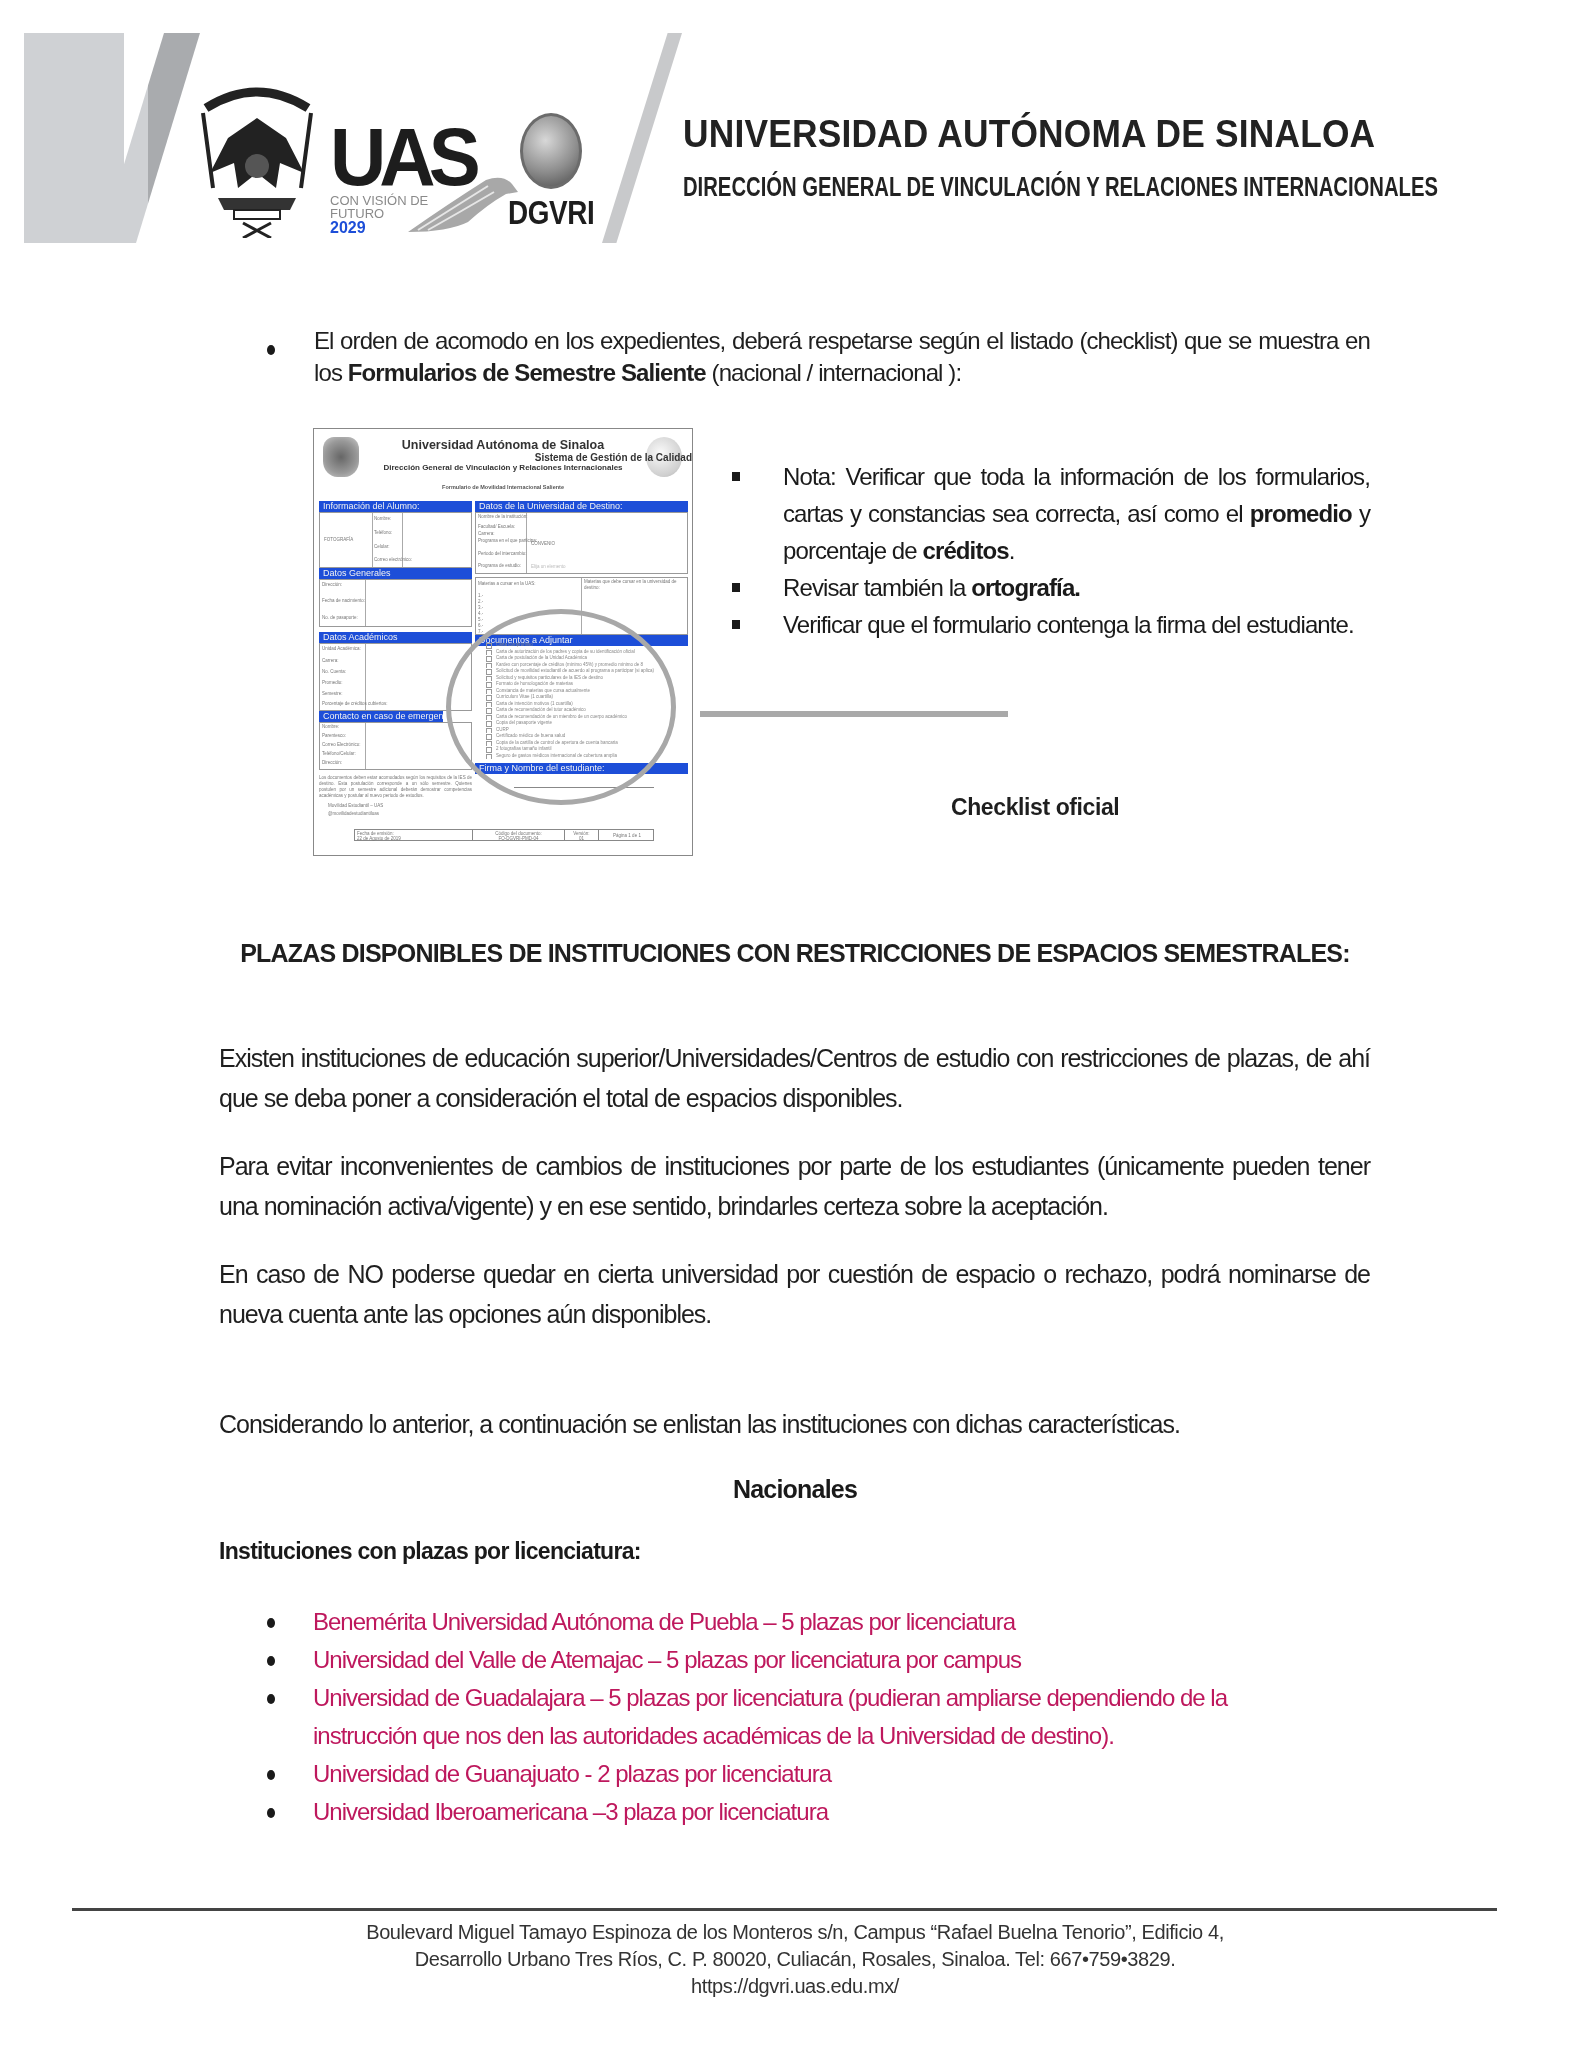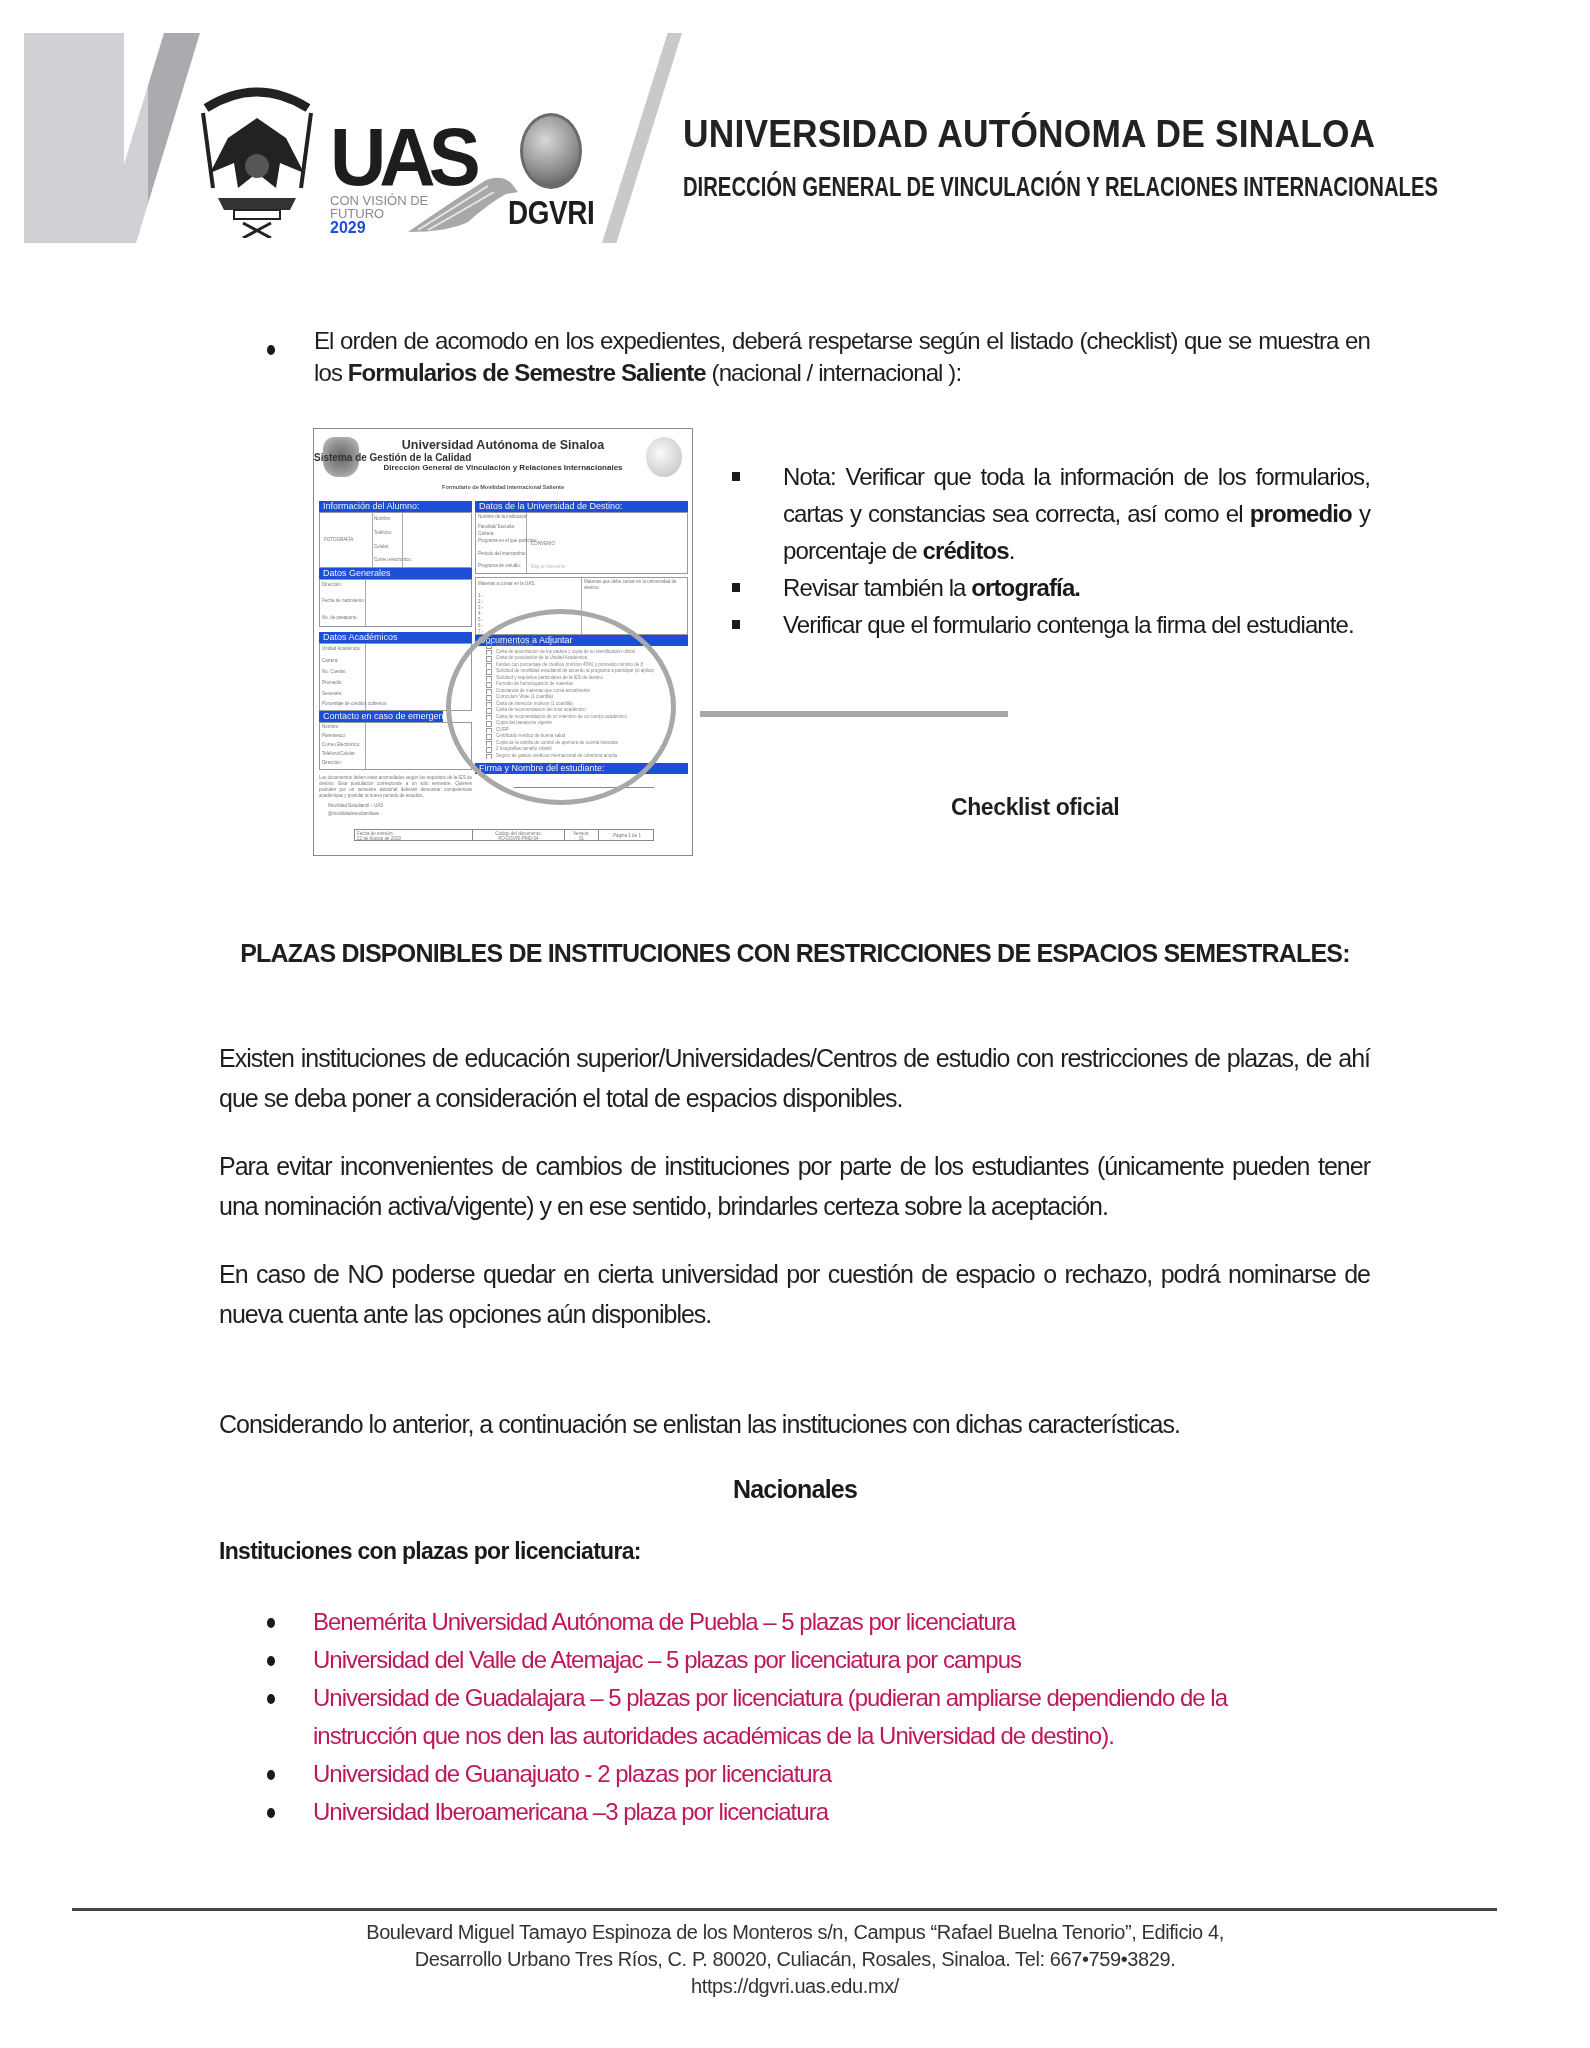--- a/index.html
+++ b/index.html
@@ -38,21 +38,21 @@
   .sq { position: absolute; width: 8px; height: 9px; background: #1a1a1a; }
   b, .b { font-weight: bold; }
   .intro-dot { left: 267px; top: 345px; }
   .intro-text { position: absolute; left: 314px; top: 325px; width: 1056px; text-align: justify; }
 
   
   .form-img { position: absolute; left: 313px; top: 428px; width: 380px; height: 428px; border: 1px solid #888; background: #fff; overflow: hidden; }
   .fi-crest { position: absolute; left: 9px; top: 8px; width: 36px; height: 40px; background: radial-gradient(circle, #666 0, #999 60%, #ccc 100%); border-radius: 30% 30% 40% 40%; }
   .fi-globe { position: absolute; right: 10px; top: 8px; width: 36px; height: 40px; border-radius: 50%; background: radial-gradient(circle at 40% 40%, #fafafa, #cfcfcf 70%, #aaa); }
   .fi-t1 { position: absolute; left: 0; right: 0; top: 9px; text-align: center; font-size: 12.5px; font-weight: bold; color: #333; }
-  .fi-t2 { position: absolute; left: 0; right: 0; top: 23px; text-align: left; font-size: 10px; font-weight: bold; color: #333; }
+  .fi-t2 { position: absolute; left: 0; right: 0; top: 23px; text-align: right; font-size: 10px; font-weight: bold; color: #333; }
   .fi-t3 { position: absolute; left: 0; right: 0; top: 34px; text-align: center; font-size: 8px; font-weight: bold; color: #333; }
   .fi-t4 { position: absolute; left: 0; right: 0; top: 55px; text-align: center; font-size: 5.5px; font-weight: bold; color: #555; }
   .fi-bar { position: absolute; height: 11px; background: #1d4ed8; color: #f2f2f2; font-size: 9px; line-height: 11px; padding-left: 4px; white-space: nowrap; overflow: hidden; }
   .fi-grid { position: absolute; border: 1px solid #999; }
   .fi-vline { position: absolute; top: 0; bottom: 0; border-left: 1px solid #aaa; }
   .fi-checks { position: absolute; left: 170px; top: 213px; width: 200px; }
   .fi-check { position: relative; height: 6.5px; font-size: 4.5px; line-height: 6px; color: #888; padding-left: 12px; white-space: nowrap; overflow: hidden; }
   .fi-check::before { content: ""; position: absolute; left: 2px; top: 1px; width: 4px; height: 4px; border: 1px solid #999; }
   .fi-small { position: absolute; font-size: 4.5px; color: #777; line-height: 6px; }
   .fi-foot { position: absolute; left: 40px; top: 400px; width: 300px; height: 12px; border: 1px solid #888; }

